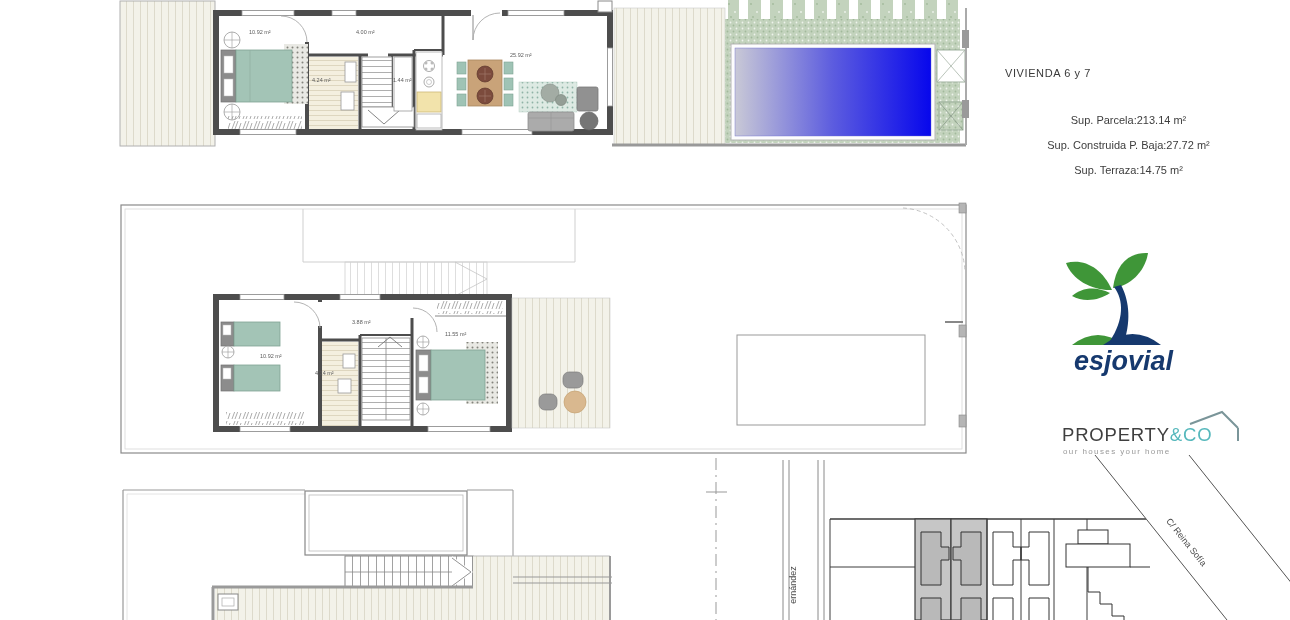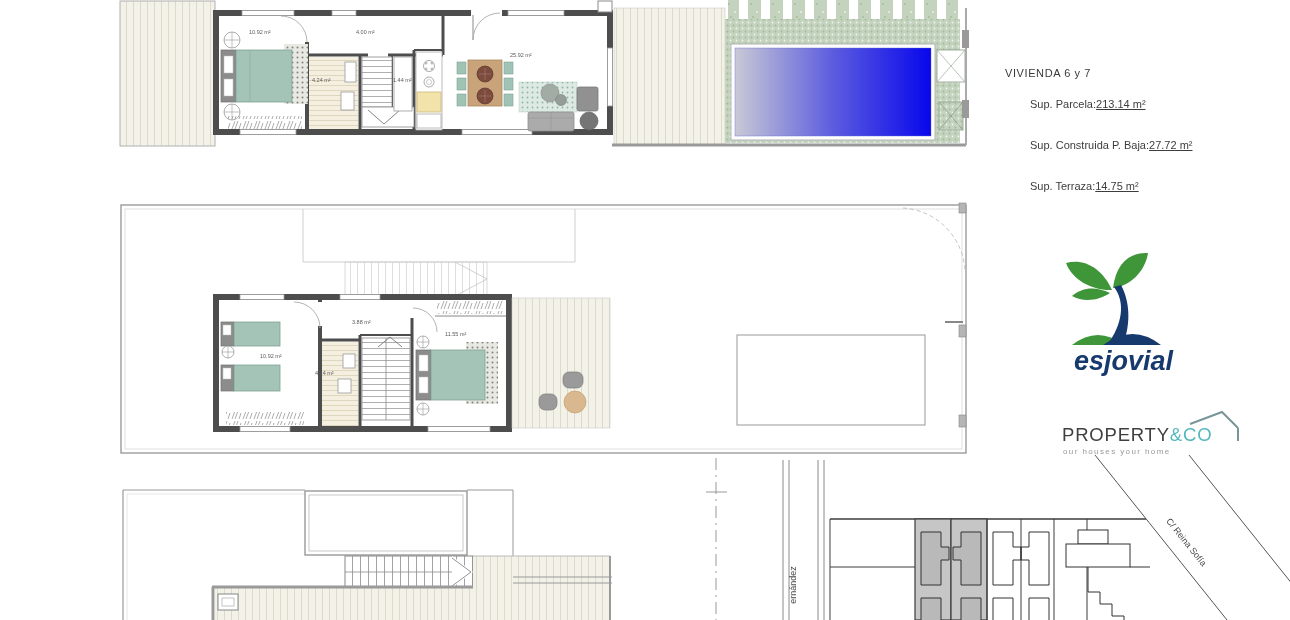--- a/index.html
+++ b/index.html
@@ -2,25 +2,25 @@
 <html><head>
 <meta charset="utf-8">
 <style>
   html,body{margin:0;padding:0;background:#ffffff;}
   .stage{position:relative;width:1290px;height:620px;background:#ffffff;overflow:hidden;
          font-family:"Liberation Sans",sans-serif;}
   .plan-svg{position:absolute;left:0;top:0;}
   
   .info-panel{position:absolute;left:1005px;top:66px;width:222px;color:#3d3d3d;
               font-size:11px;line-height:15px;}
-  .info-title{letter-spacing:.6px;margin-bottom:16px;color:#3a3a3a;}
-  .info-row{display:flex;justify-content:flex-start;padding-left:25px;height:15px;}
+  .info-title{letter-spacing:.6px;margin-bottom:32px;color:#3a3a3a;}
+  .info-row{display:flex;justify-content:center;padding-left:25px;height:15px;}
   .info-row .lbl{white-space:nowrap;}
-  .info-row .val{white-space:nowrap;text-align:right;text-decoration:underline;}
-  .gap{margin-top:26px;}
+  .info-row .val{white-space:nowrap;text-align:right;}
+  .gap{margin-top:10px;}
   
   text{font-family:"Liberation Sans",sans-serif;}
   .room-label{font-size:5.5px;fill:#5a5a5a;}
   .street-label{font-size:9px;fill:#4a4a4a;}
 </style>
 </head>
 <body>
 
 <div class="stage">
 

